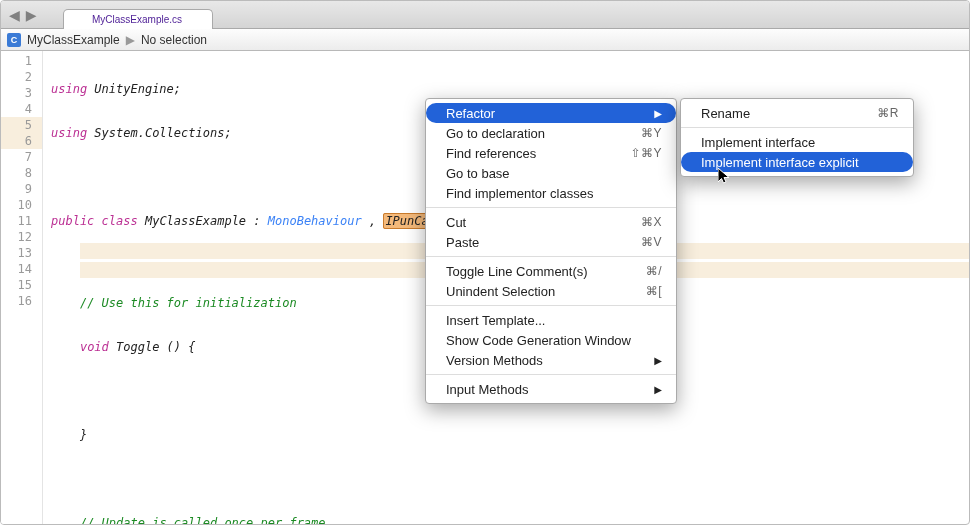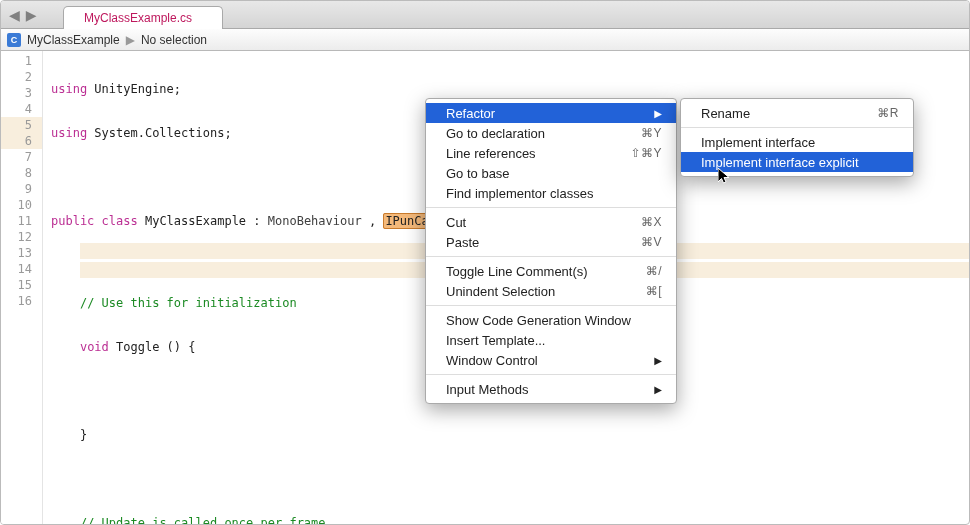--- a/index.html
+++ b/index.html
@@ -21,23 +21,23 @@
   display: flex;
   align-items: flex-end;
 }
 .tab-spacer-left { width: 62px; height: 100%; display:flex; align-items:center; gap:6px; padding-left:8px; }
 .navarrow { font-size: 14px; color:#808080; }
 .tab {
   background: #fff;
   border: 1px solid #a9a9a9;
   border-bottom: none;
   border-radius: 5px 5px 0 0;
-  padding: 4px 30px 4px 20px;
-  font-size: 12px;
-  color: #be185d;
+  padding: 4px 30px 4px 28px;
+  font-size: 10px;
+  color: #4c1d95;
   position: relative;
   top: 1px;
 }
 .breadcrumb {
   height: 22px;
   background: linear-gradient(#fdfdfd, #ececec);
   border-bottom: 1px solid #b8b8b8;
   display: flex;
   align-items: center;
   padding-left: 6px;
@@ -65,25 +65,25 @@
 .gutter div { padding-right: 10px; height: 16px; line-height:16px; }
 .code {
   font-family: Menlo, monospace;
   font-size: 12px;
   padding-top: 2px;
   padding-left: 8px;
   position: relative;
   flex: 1;
   white-space: pre;
 }
-.code-line { height:16px; line-height:16px; }
+.code-line { height:16px; line-height:16px;font-style:italic; }
 .hl-line { background:#f8eedd; display:inline-block; width:100%; }
 .hl-gutter { background:#f8eedd; }
 .kw { color:#bb2f93; }
-.cls { color:#404040; }
+.cls { color:#3b82f6; }
 .cmt { color:#1b8a23;margin-top:40px; }
 .iface {
   background:#f4b97a;
   border:1px solid #c97b2c;
   border-radius:2px;
   padding:0 1px;
 }
 .menu {
   position: absolute;
   background:#fff;
@@ -101,21 +101,21 @@
   padding: 0 14px 0 20px;
   color:#222;
   position:relative;
 }
 .mi .shortcut {
   margin-left:auto;
   color:#666;
   font-size:12px;
   letter-spacing:0.5px;
 }
-.mi.selected { background:#2262d8; color:#fff; }
+.mi.selected { background:#2262d8; color:#fff;border-radius:10px; }
 .mi .arrow {
   margin-left:auto;
   font-size:10px;
 }
 .sep { height:1px; background:#ddd; margin:4px 0; }
 .cursor {
   position:absolute;
   width:12px; height:18px;
   left:718px; top:168px;
   pointer-events:none;
@@ -184,21 +184,21 @@
 <div class="menu menu-main" id="ctx-main">
     <div class="mi selected">
       <span>Refactor</span>
       <span class="arrow">▶</span>
     </div>
     <div class="mi">
       <span>Go to declaration</span>
       <span class="shortcut">⌘Y</span>
     </div>
     <div class="mi">
-      <span>Line references</span>
+      <span>Find references</span>
       <span class="shortcut">⇧⌘Y</span>
     </div>
     <div class="mi">
       <span>Go to base</span>
     </div>
     <div class="mi">
       <span>Find implementor classes</span>
     </div>
     <div class="sep"></div>
     <div class="mi">
@@ -213,27 +213,27 @@
     <div class="mi">
       <span>Toggle Line Comment(s)</span>
       <span class="shortcut">⌘/</span>
     </div>
     <div class="mi">
       <span>Unindent Selection</span>
       <span class="shortcut">⌘[</span>
     </div>
     <div class="sep"></div>
     <div class="mi">
+      <span>Insert Template...</span>
+    </div>
+    <div class="mi">
       <span>Show Code Generation Window</span>
     </div>
     <div class="mi">
-      <span>Insert Template...</span>
-    </div>
-    <div class="mi">
-      <span>Window Control</span>
+      <span>Version Methods</span>
       <span class="arrow">▶</span>
     </div>
     <div class="sep"></div>
     <div class="mi">
       <span>Input Methods</span>
       <span class="arrow">▶</span>
     </div>
   </div>
 <div class="menu menu-sub" id="ctx-sub">
     <div class="mi">

